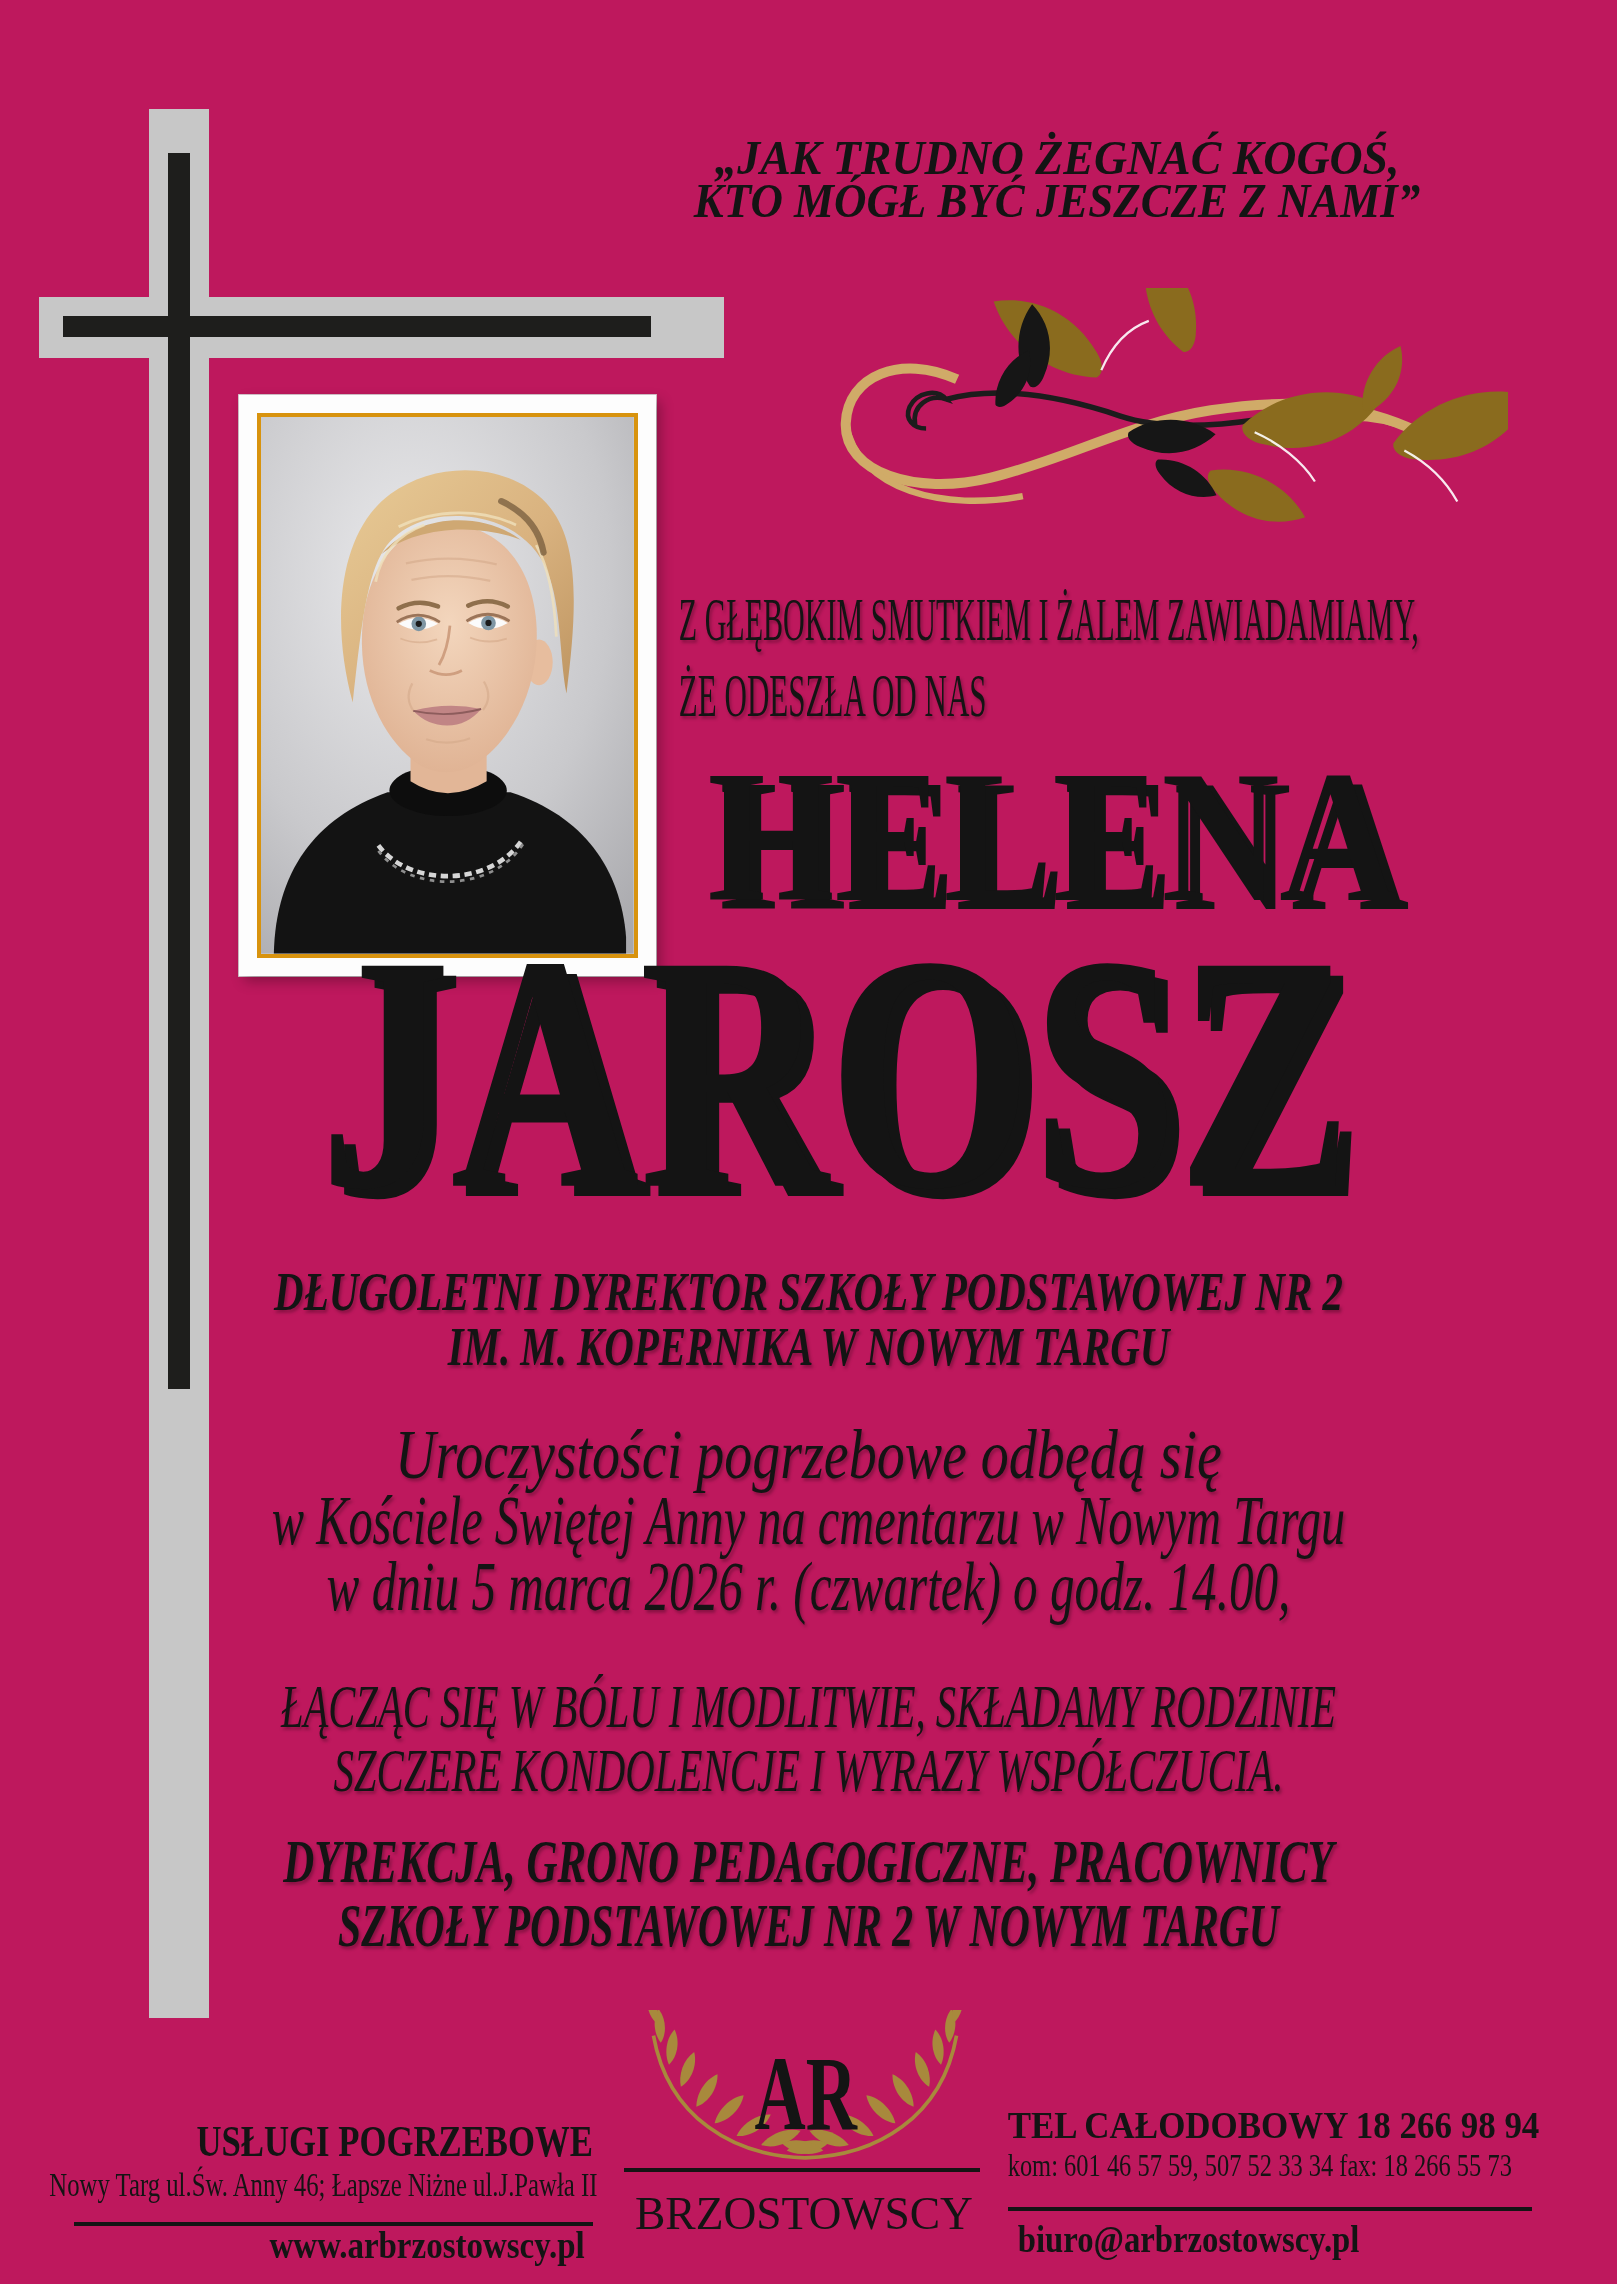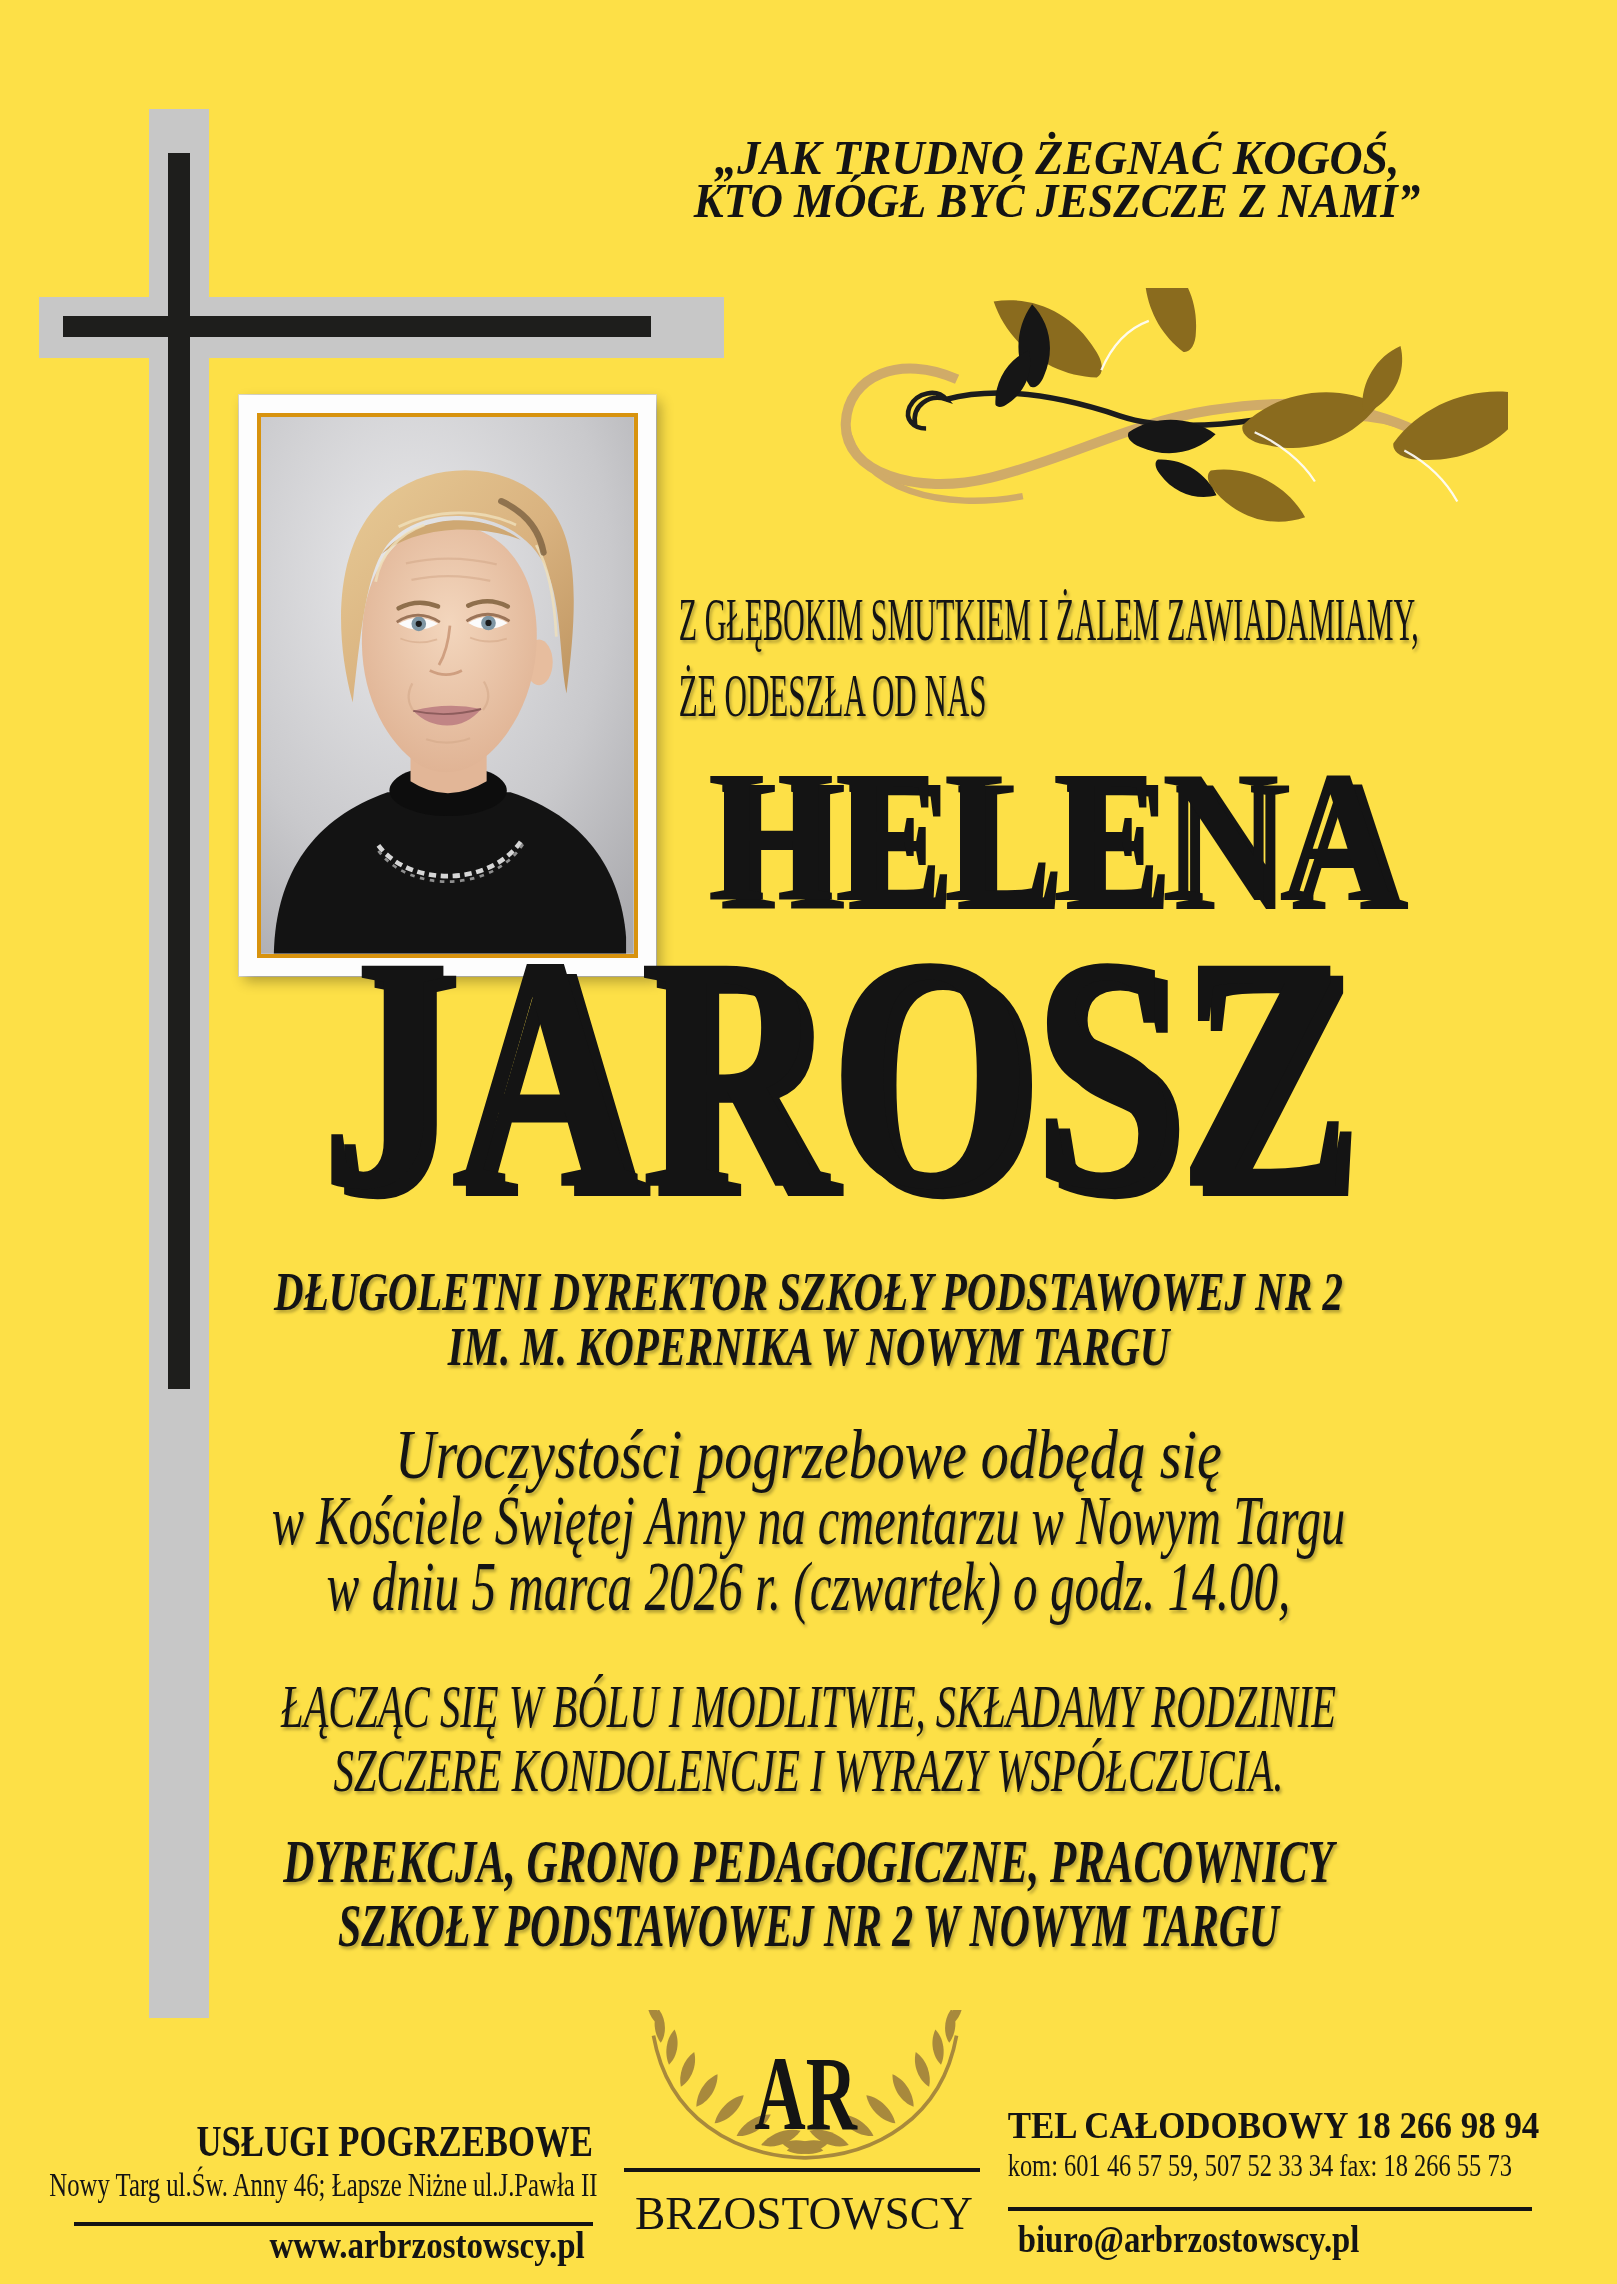--- a/index.html
+++ b/index.html
@@ -1,16 +1,16 @@
 <!DOCTYPE html>
 <html style="font-size:14.6px"><head>
 <meta charset="utf-8">
 <style>
   html,body{margin:0;padding:0;background:#ffffff;}
-  .poster{position:relative;width:1617px;height:2284px;background:#fde047;overflow:hidden;
+  .poster{position:relative;width:1617px;height:2284px;background:#be185d;overflow:hidden;
           font-family:"Liberation Serif",serif;}
   .bar{position:absolute;}
   .bar.gray{background:#c7c7c7;}
   .bar.black{background:#1e1e1c;}
   .gray-v{left:149px;top:109px;width:60px;height:1909px;}
   .gray-h{left:39px;top:297px;width:685px;height:61px;}
   .black-v{left:168px;top:153px;width:22px;height:1236px;}
   .black-h{left:63px;top:316px;width:588px;height:21px;}
 
   .photo-frame{position:absolute;left:239px;top:395px;width:417px;height:581px;background:#fdfdfd;

